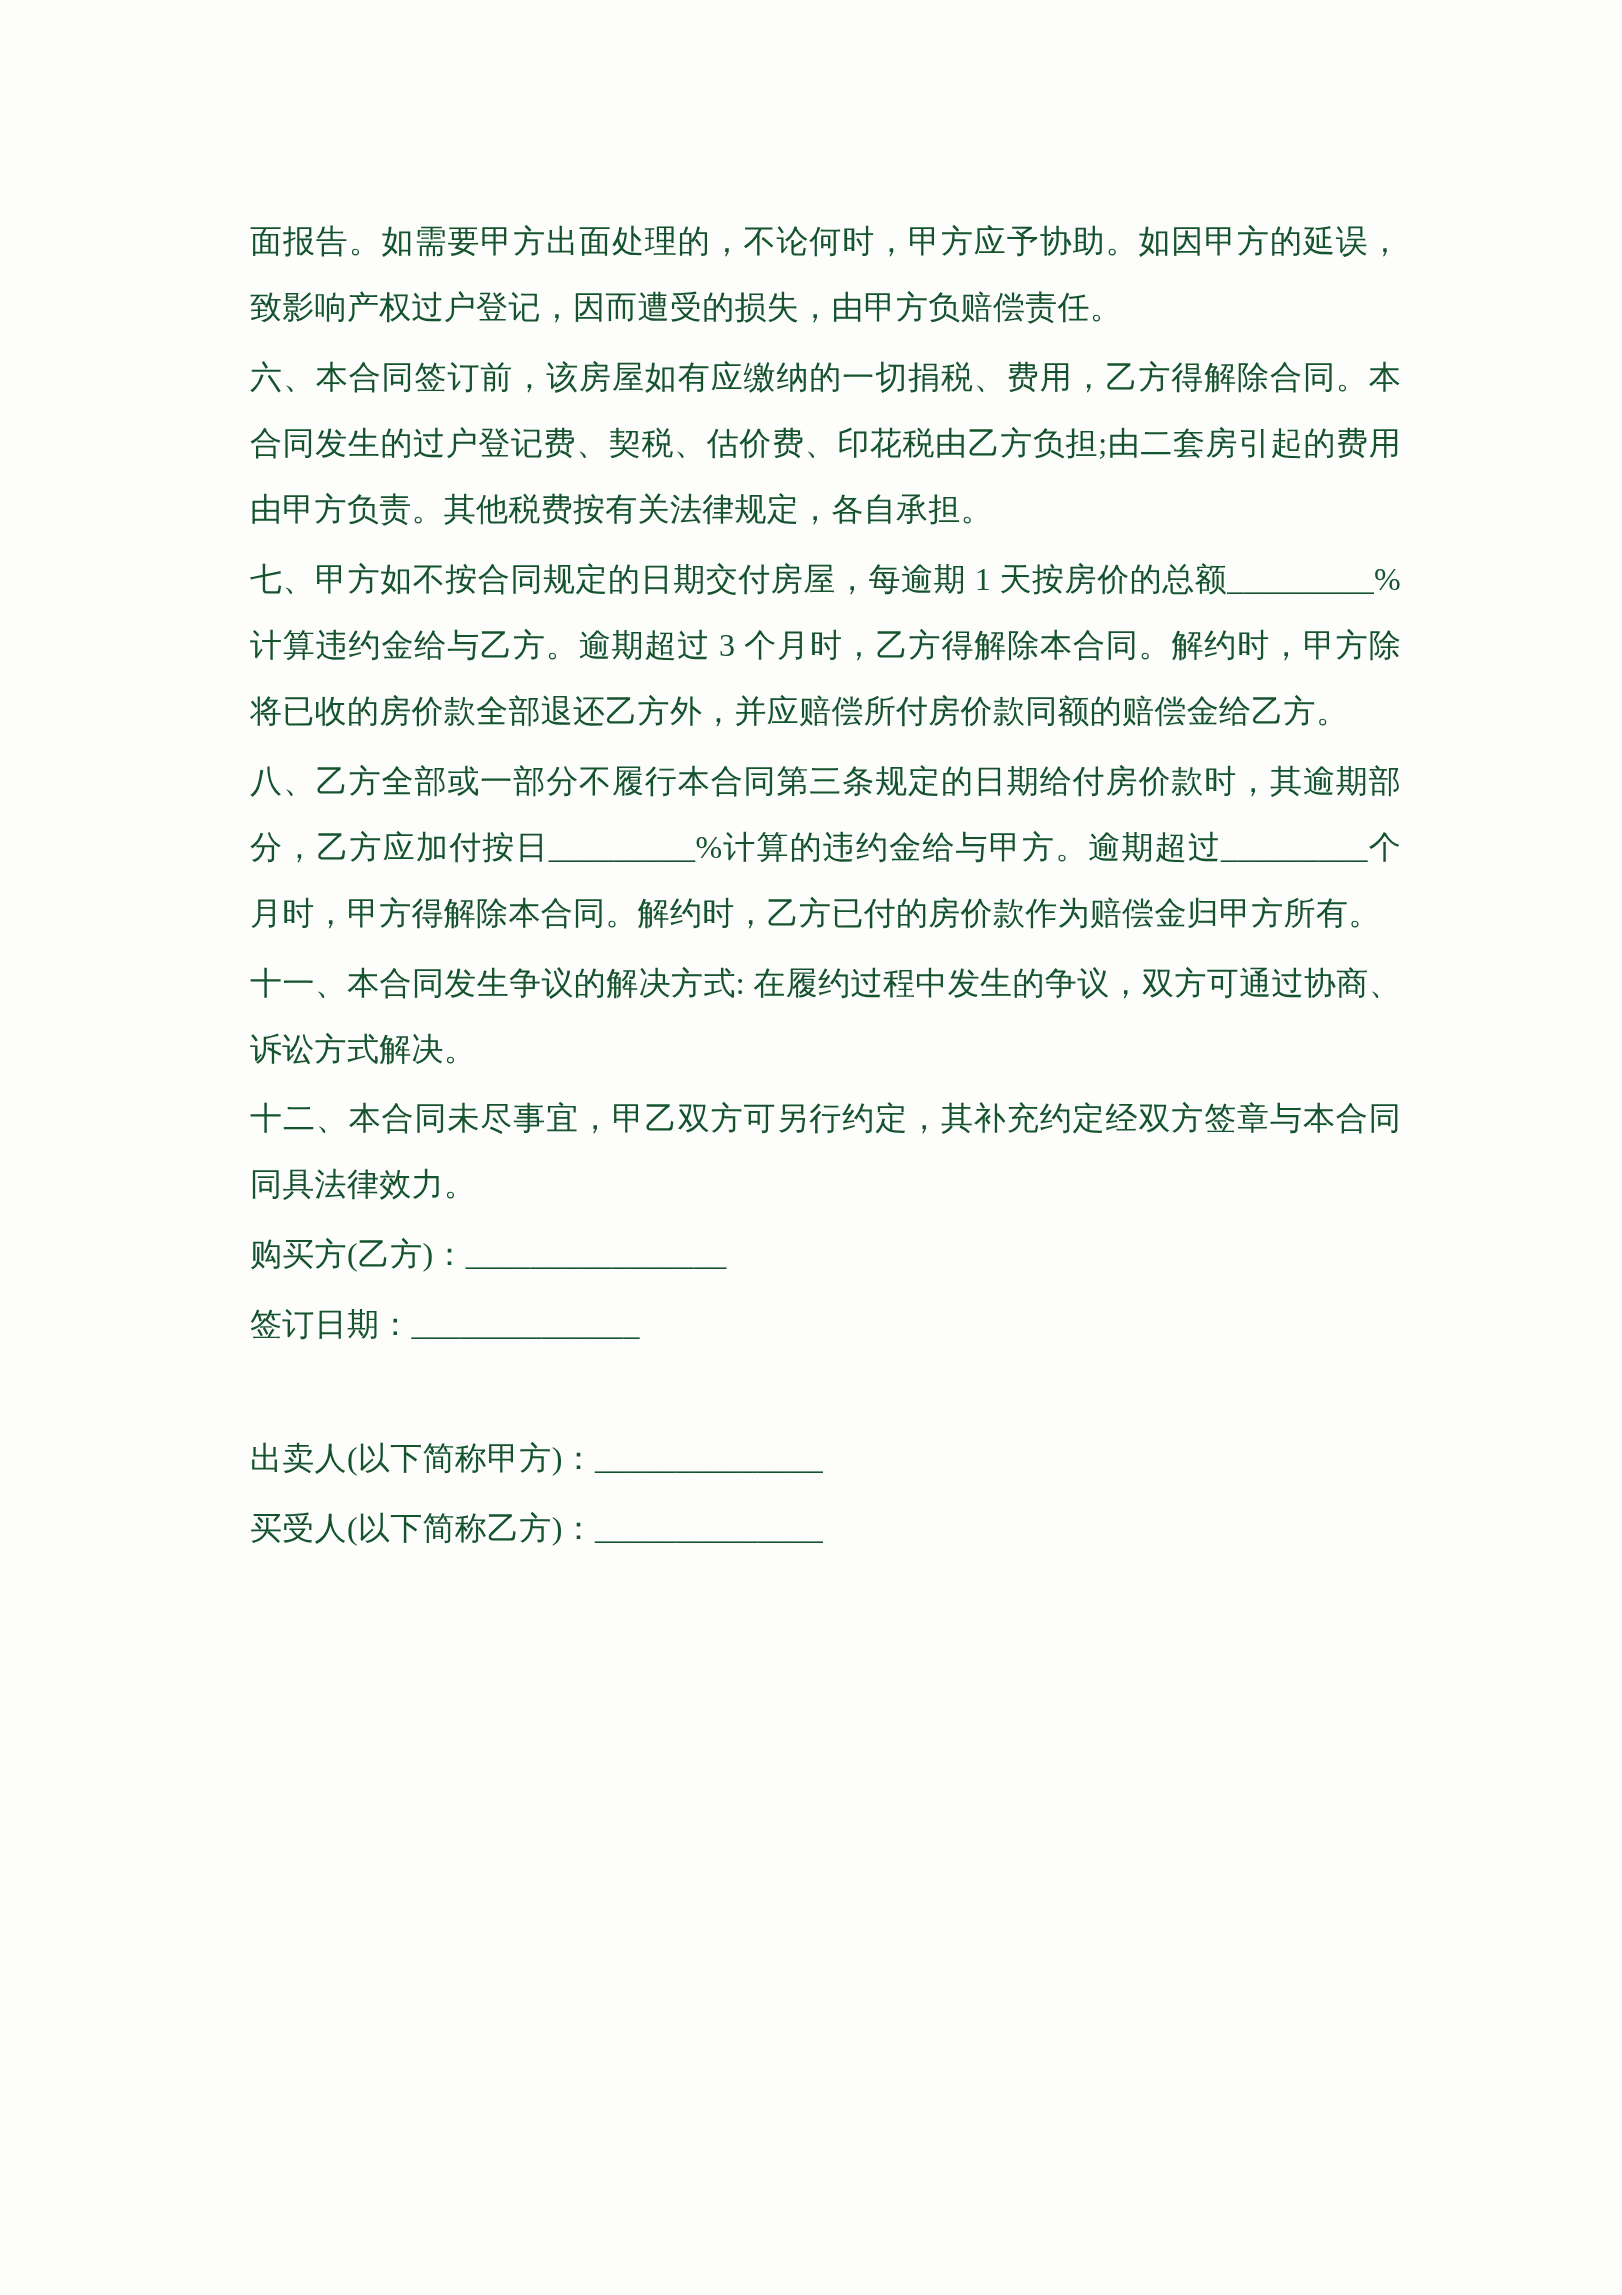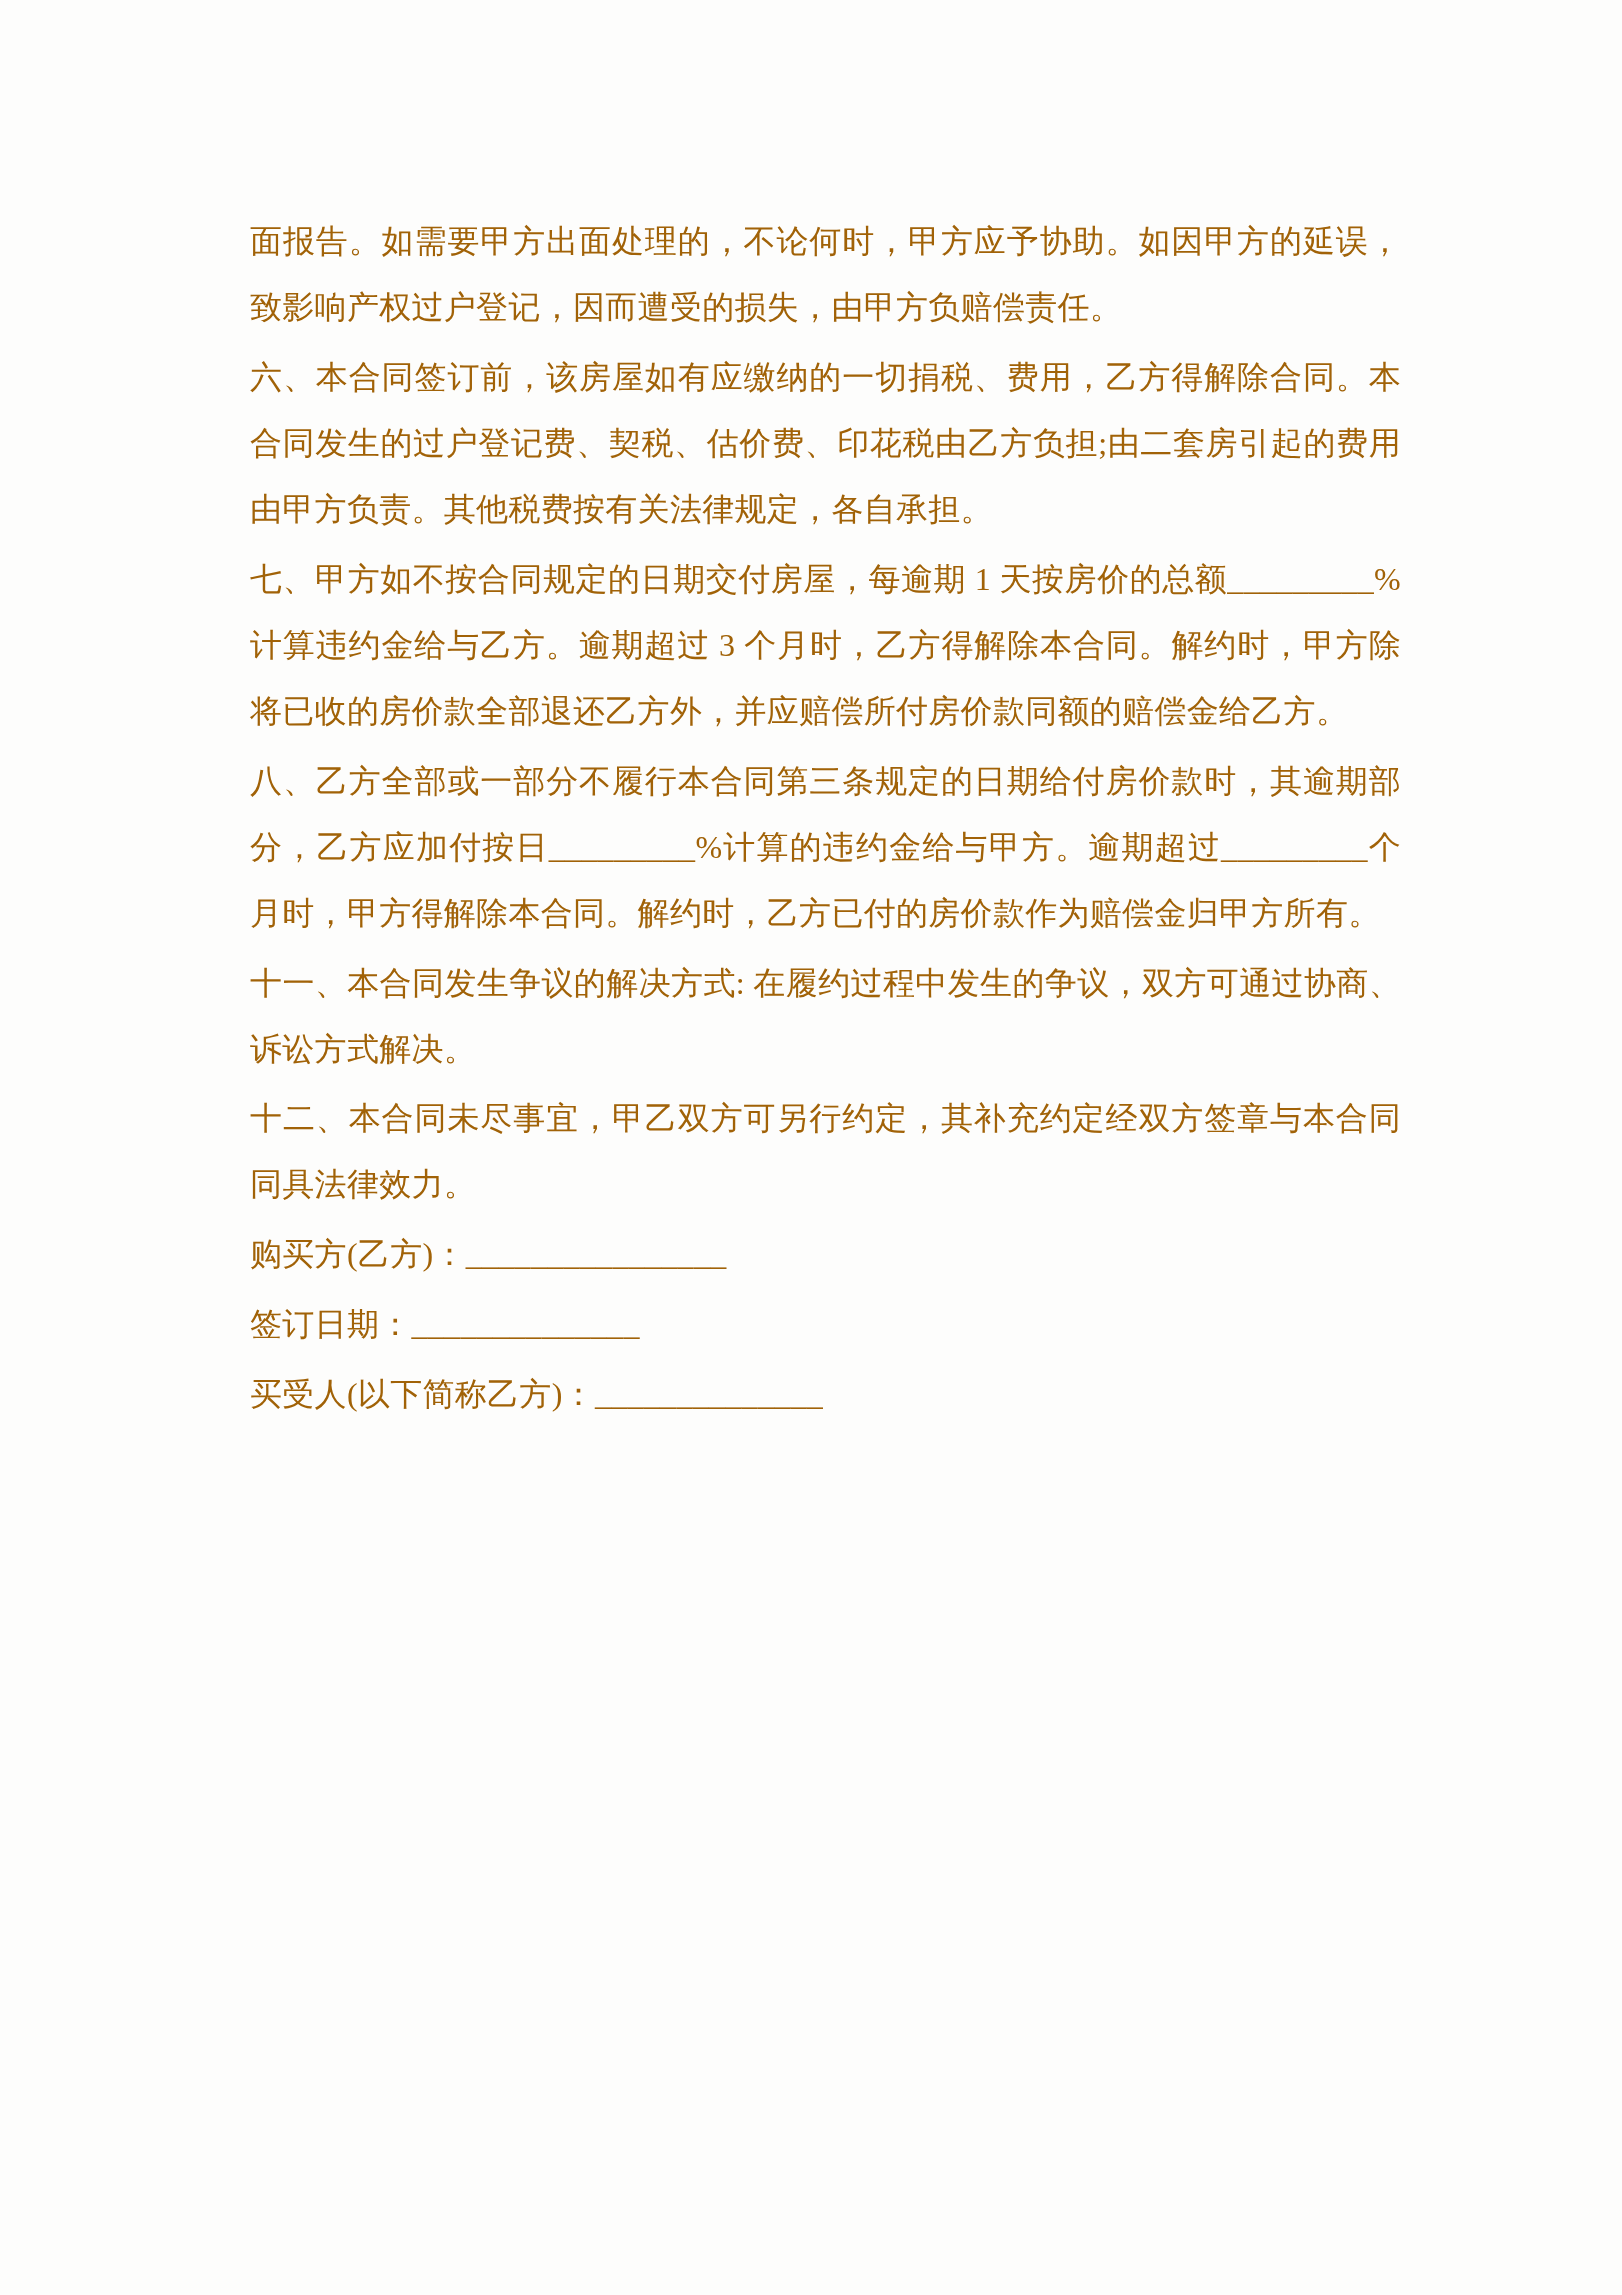--- a/index.html
+++ b/index.html
@@ -24,21 +24,21 @@
   .doc-body {
     color: #1b1b1b;
   }
   .para {
     margin: 0 0 3.9px 0;
     font-size: 32px;
     line-height: 66px;
     text-align: justify;
     letter-spacing: 0.3px;
     word-break: break-all;
-    color: #a16207;
+    color: #14532d;
   }
   .para.single {
     text-align: left;
   }
   .para.gap-before {
     margin-top: 68px;
   }
 </style>
 </head>
 <body>
@@ -59,18 +59,19 @@
     <p class="para">十一、本合同发生争议的解决方式: 在履约过程中发生的争议，双方可通过协商、诉讼方式解决。</p>
 
     <p class="para">十二、本合同未尽事宜，甲乙双方可另行约定，其补充约定经双方签章与本合同同具法律效力。</p>
 
 
 
     <p class="para single">购买方(乙方)：________________</p>
 
     <p class="para single">签订日期：______________</p>
 
+    <p class="para single gap-before">出卖人(以下简称甲方)：______________</p>
 
     <p class="para single">买受人(以下简称乙方)：______________</p>
 
   </div>
 </div>
 
 
 </body></html>

